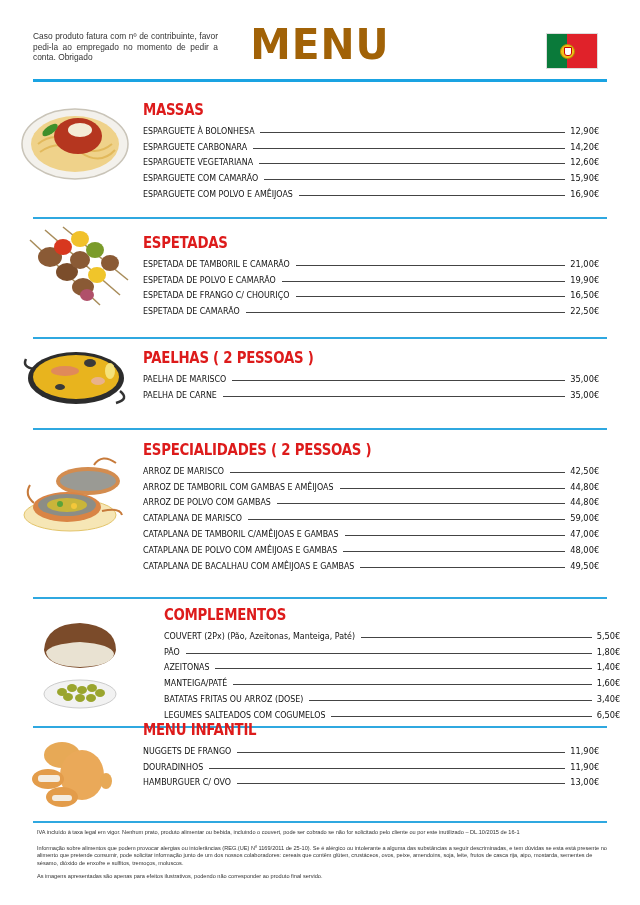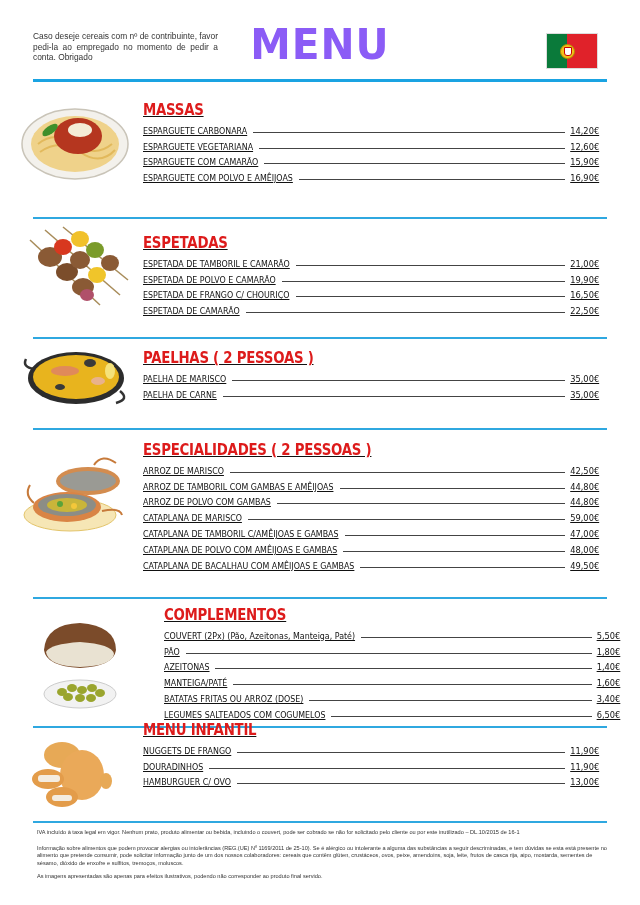--- a/index.html
+++ b/index.html
@@ -1,39 +1,39 @@
 <!DOCTYPE html>
 <html><head>
   <meta charset="utf-8">
   <style>
     html, body { margin: 0; padding: 0; background: #ffffff; }
     body { width: 640px; height: 905px; position: relative; overflow: hidden; font-family: "Liberation Sans", sans-serif; color: #111; }
     .header-note { position: absolute; left: 33px; top: 31px; width: 185px; font-size: 8.4px; line-height: 10.6px; color: #333; text-align: justify; }
-    .title { position: absolute; left: 0; right: 0; top: 20px; text-align: center; font-family: "DejaVu Sans", sans-serif; font-weight: bold; font-size: 42px; letter-spacing: 1px; color: #8b5cf6; margin-left: 0; }
+    .title { position: absolute; left: 0; right: 0; top: 20px; text-align: center; font-family: "DejaVu Sans", sans-serif; font-weight: bold; font-size: 42px; letter-spacing: 1px; color: #a16207; margin-left: 0; }
     .title span { display: inline-block; transform: scaleX(0.97); margin-left: 0; }
     .flag { position: absolute; left: 546px; top: 33px; width: 50px; height: 34px; display: flex; border: 1px solid #ddd; }
     .flag .green { width: 40%; background: #0a7a3a; }
     .flag .red { width: 60%; background: #e0222a; }
     .flag .crest { position: absolute; left: 13px; top: 10px; width: 13px; height: 13px; border-radius: 50%; background: #f2c21a; border: 1px solid #b38c00; }
     .flag .crest::after { content: ""; position: absolute; left: 3px; top: 2px; width: 6px; height: 7px; background: #fff; border: 1px solid #c00; border-radius: 0 0 3px 3px; }
     .divider { position: absolute; left: 33px; width: 574px; height: 3px; background: #1aa3e2; }
     .divider.thin { height: 2px; background: #2fa8e0; }
-    .section { position: absolute; left: 143px; width: 456px; text-decoration: underline; }
+    .section { position: absolute; left: 143px; width: 456px; }
     .section h2 { margin: 0; font-family: "DejaVu Sans", sans-serif; font-size: 15.5px; font-weight: bold; color: #dd1b1b; letter-spacing: -0.3px; line-height: 20px; transform: scaleX(0.86); transform-origin: left center; white-space: nowrap; }
     .row { display: flex; align-items: flex-end; height: 15.8px; font-family: "DejaVu Sans", sans-serif; font-size: 9.2px; color: #111; }
     .row .name { white-space: nowrap; transform: scaleX(0.86); transform-origin: left bottom; flex: none; }
     .row .leader { flex: 1; border-bottom: 1.3px solid #444; margin: 0 2px 3px 6px; }
     .row .price { flex: none; white-space: nowrap; transform: scaleX(0.9); transform-origin: right bottom; }
     .food { position: absolute; }
     .footer { position: absolute; left: 37px; width: 570px; font-size: 5.6px; line-height: 7.4px; color: #333; }
   </style>
 </head>
 <body>
 
-<div class="header-note">Caso deseje cereais com nº de contribuinte, favor pedi-la ao empregado no momento de pedir a conta. Obrigado</div>
+<div class="header-note">Caso produto fatura com nº de contribuinte, favor pedi-la ao empregado no momento de pedir a conta. Obrigado</div>
 <div class="title"><span>MENU</span></div>
 <div class="flag">
   <div class="green"></div>
   <div class="red"></div>
   <div class="crest"></div>
 </div>
 <div class="divider" style="top:79px;"></div>
 
 <svg class="food" style="left:20px;top:100px;" width="110" height="82">
   <ellipse cx="55" cy="44" rx="53" ry="35" fill="#f3f1ec" stroke="#c9c4b8" stroke-width="1.5"></ellipse>
@@ -113,20 +113,25 @@
   <ellipse cx="16" cy="44" rx="16" ry="10" fill="#e39c4a"></ellipse>
   <rect x="6" y="40" width="22" height="7" rx="3" fill="#f4ece0"></rect>
   <ellipse cx="30" cy="62" rx="16" ry="10" fill="#e39c4a"></ellipse>
   <rect x="20" y="60" width="20" height="6" rx="3" fill="#f4ece0"></rect>
   <ellipse cx="74" cy="46" rx="6" ry="8" fill="#e7a956"></ellipse>
 </svg>
 
 <div class="section" style="top:100px;">
   <h2>MASSAS</h2>
   <div class="row">
+      <span class="name" style="margin-right: -18.4419px;">ESPARGUETE À BOLONHESA</span>
+      <span class="leader"></span>
+      <span class="price">12,90€</span>
+    </div>
+  <div class="row">
       <span class="name" style="margin-right: -16.8056px;">ESPARGUETE CARBONARA</span>
       <span class="leader"></span>
       <span class="price">14,20€</span>
     </div>
   <div class="row">
       <span class="name" style="margin-right: -17.9334px;">ESPARGUETE VEGETARIANA</span>
       <span class="leader"></span>
       <span class="price">12,60€</span>
     </div>
   <div class="row">

